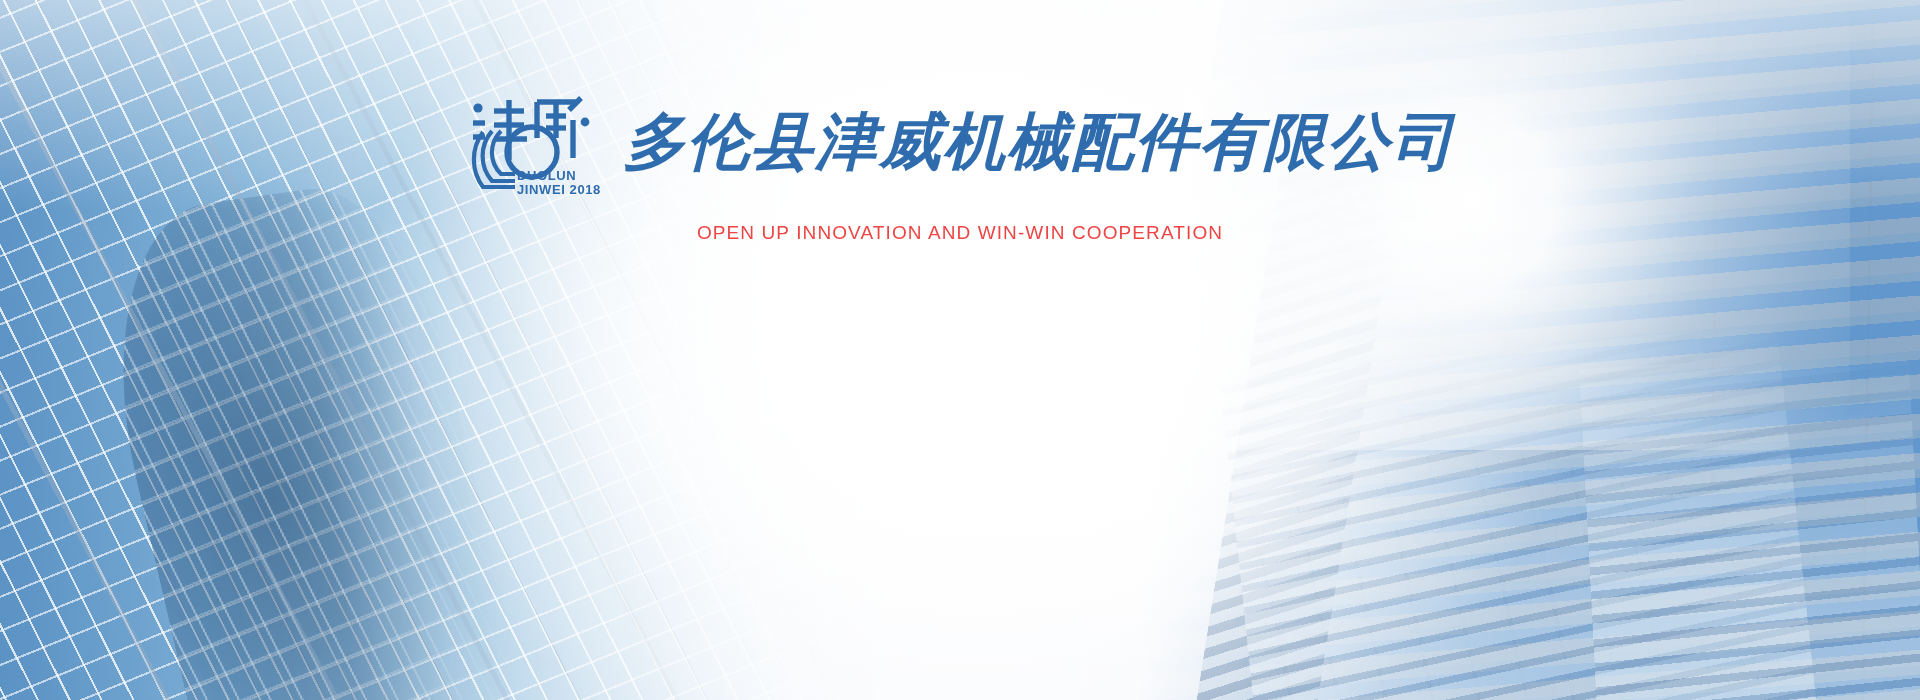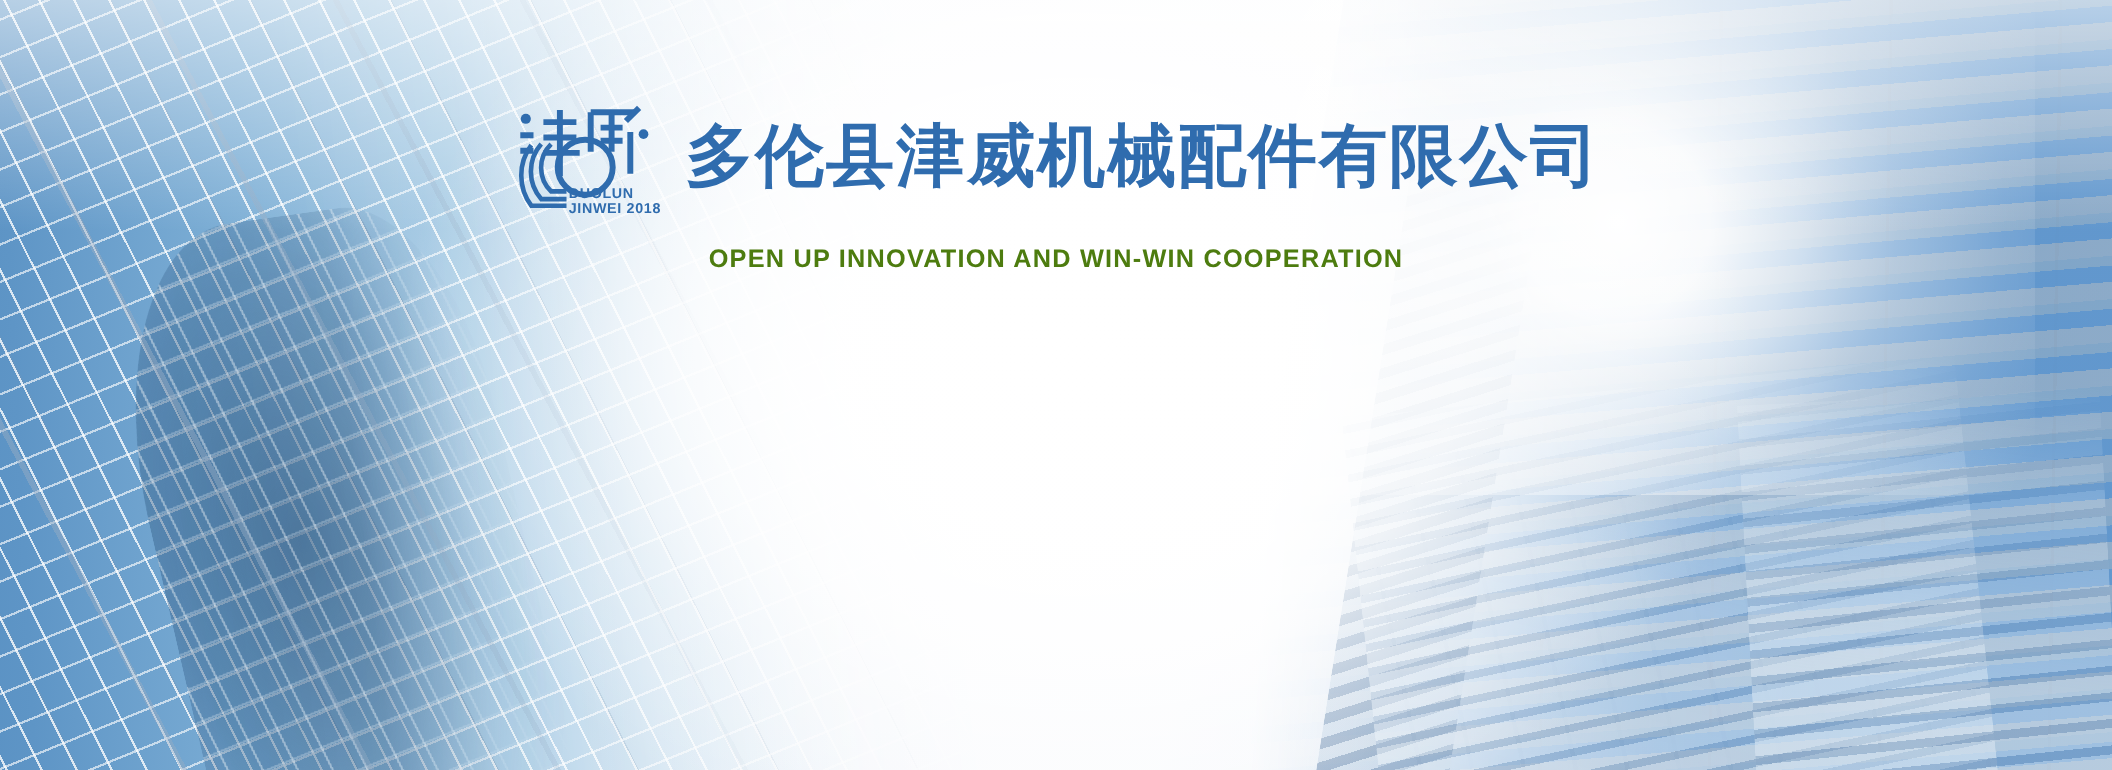--- a/index.html
+++ b/index.html
@@ -187,40 +187,41 @@
   .logo-mark { width: 140px; height: 112px; flex: none; display: block; }
 
   .company-name {
     font-family: "DejaVu Serif", "Liberation Serif", serif;
     font-size: 62px;
     font-weight: 700;
     letter-spacing: 2px;
     line-height: 1;
     color: #2f6cae;
     white-space: nowrap;
+    font-style: italic;
   }
 
   .slogan {
     margin-top: 40px;
     font-family: "DejaVu Sans", "Liberation Sans", sans-serif;
     font-size: 55px;
     font-weight: 700;
     letter-spacing: 5px;
     line-height: 1;
     color: #1d52a1;
     white-space: nowrap;
   }
 
   .subtitle {
     margin-top: 24px;
     font-family: "Liberation Sans", "DejaVu Sans", sans-serif;
-    font-size: 23px;
-    font-weight: 700;
+    font-size: 19px;
+    font-weight: 400;
     letter-spacing: 1.1px;
-    color: #4d7c0f;
+    color: #ef4444;
     white-space: nowrap;
   }
 </style>
 </head>
 <body>
 
 <div id="banner">
 
   <div class="bg-layer sky"></div>
   <div class="tower-left"></div>

